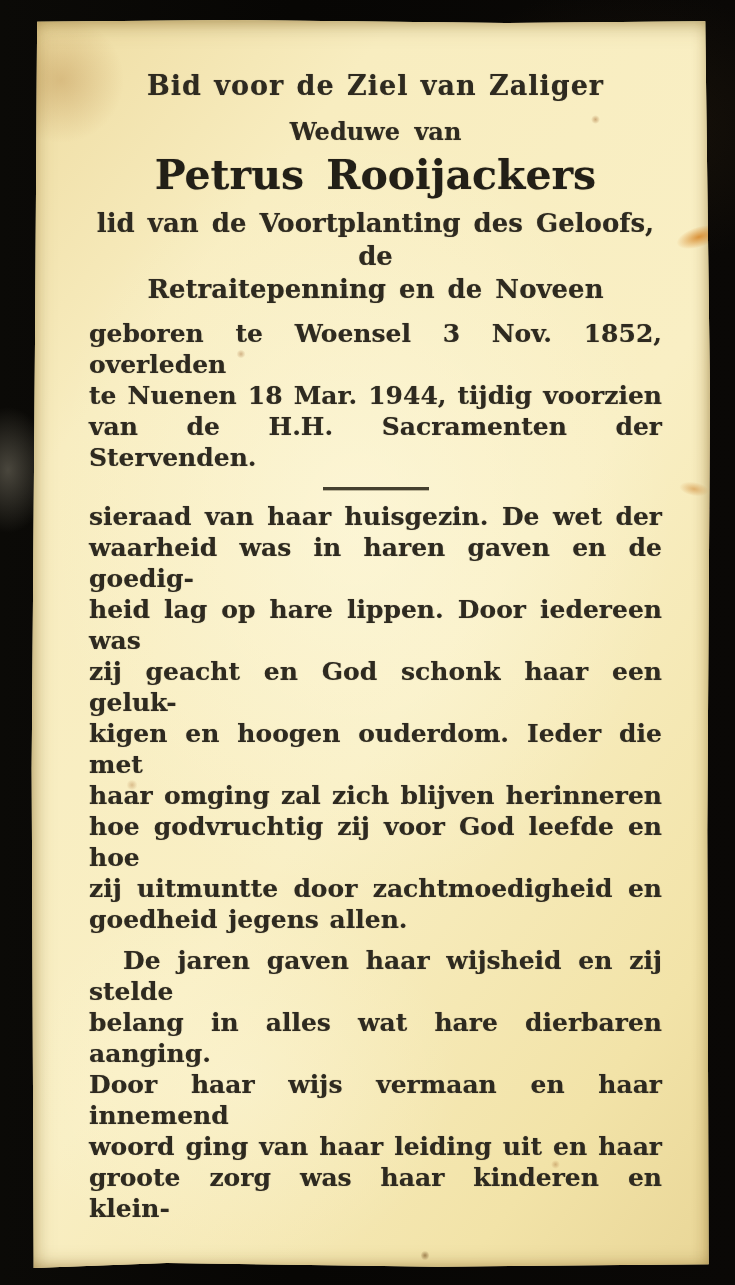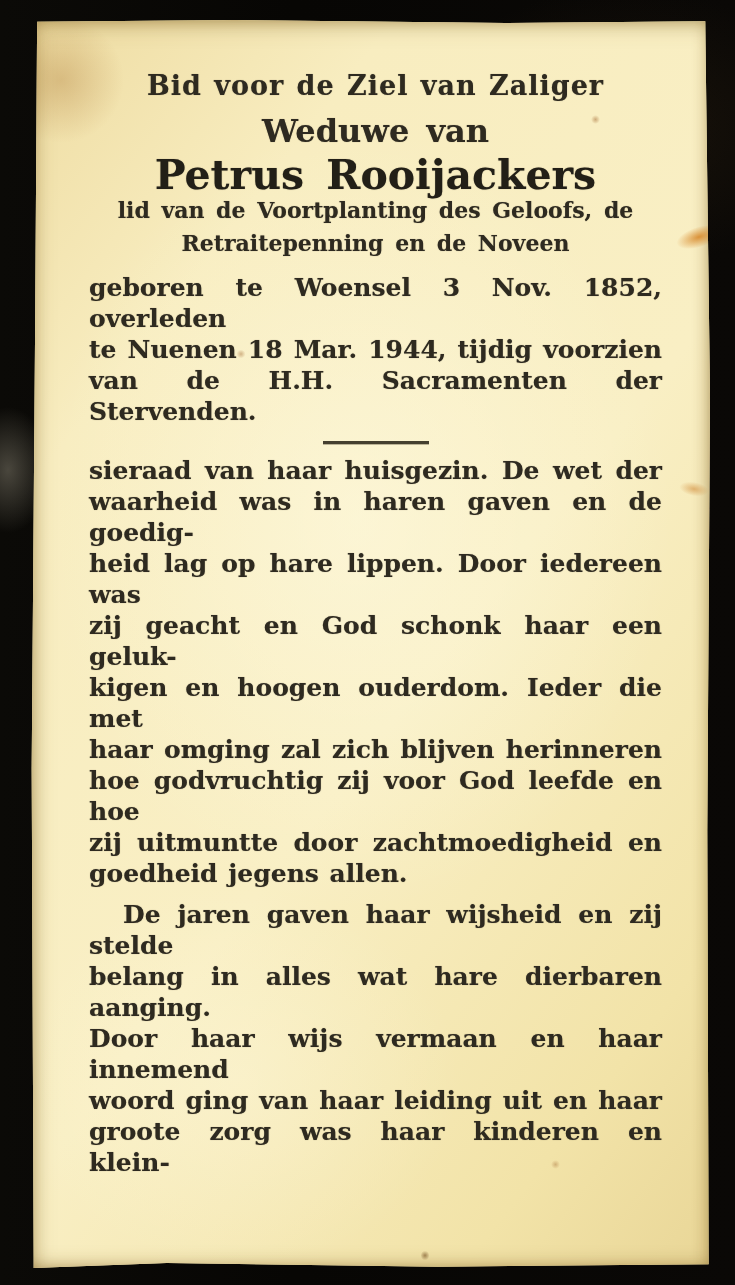--- a/index.html
+++ b/index.html
@@ -53,23 +53,23 @@
   .content{
     position:absolute;left:0;top:0;width:100%;height:100%;
     box-sizing:border-box;padding:50px 48px 0 58px;
     font-weight:bold;
     text-shadow:0 0 1px rgba(45,38,25,0.45);
     word-spacing:2px;
   }
   .center{text-align:center;}
   .intro{font-size:27px;line-height:32px;letter-spacing:1px;color:var(--ink);}
   .name{font-size:44px;line-height:50px;margin-top:6px;word-spacing:16px;letter-spacing:1px;color:var(--ink-dark);}
-  .relation{font-size:32px;line-height:33px;margin-top:13px;word-spacing:6px;}
+  .relation{font-size:24px;line-height:33px;margin-top:13px;word-spacing:6px;}
   .spouse{font-size:41px;line-height:38px;margin-top:8px;word-spacing:8px;color:var(--ink-dark);}
-  .membership{font-size:22px;line-height:33px;word-spacing:4px;}
+  .membership{font-size:26px;line-height:33px;margin-top:13px;word-spacing:4px;}
   .dates{font-size:26px;line-height:31px;margin-top:12px;}
   .para{font-size:25px;line-height:31px;}
   .body-block .para{margin-top:10px;}
   .line{text-align:justify;text-align-last:justify;}
   .line.last{text-align-last:left;}
   .justify-all .line.last{text-align-last:justify;}
   .para[data-indent="true"] .line.first{text-indent:34px;}
   .rule{border:0;background:var(--rule);height:3px;}
   .rule.short{width:106px;margin:14px auto 11px auto;box-shadow:0 1px 0 rgba(70,60,40,0.35);}
 </style>

